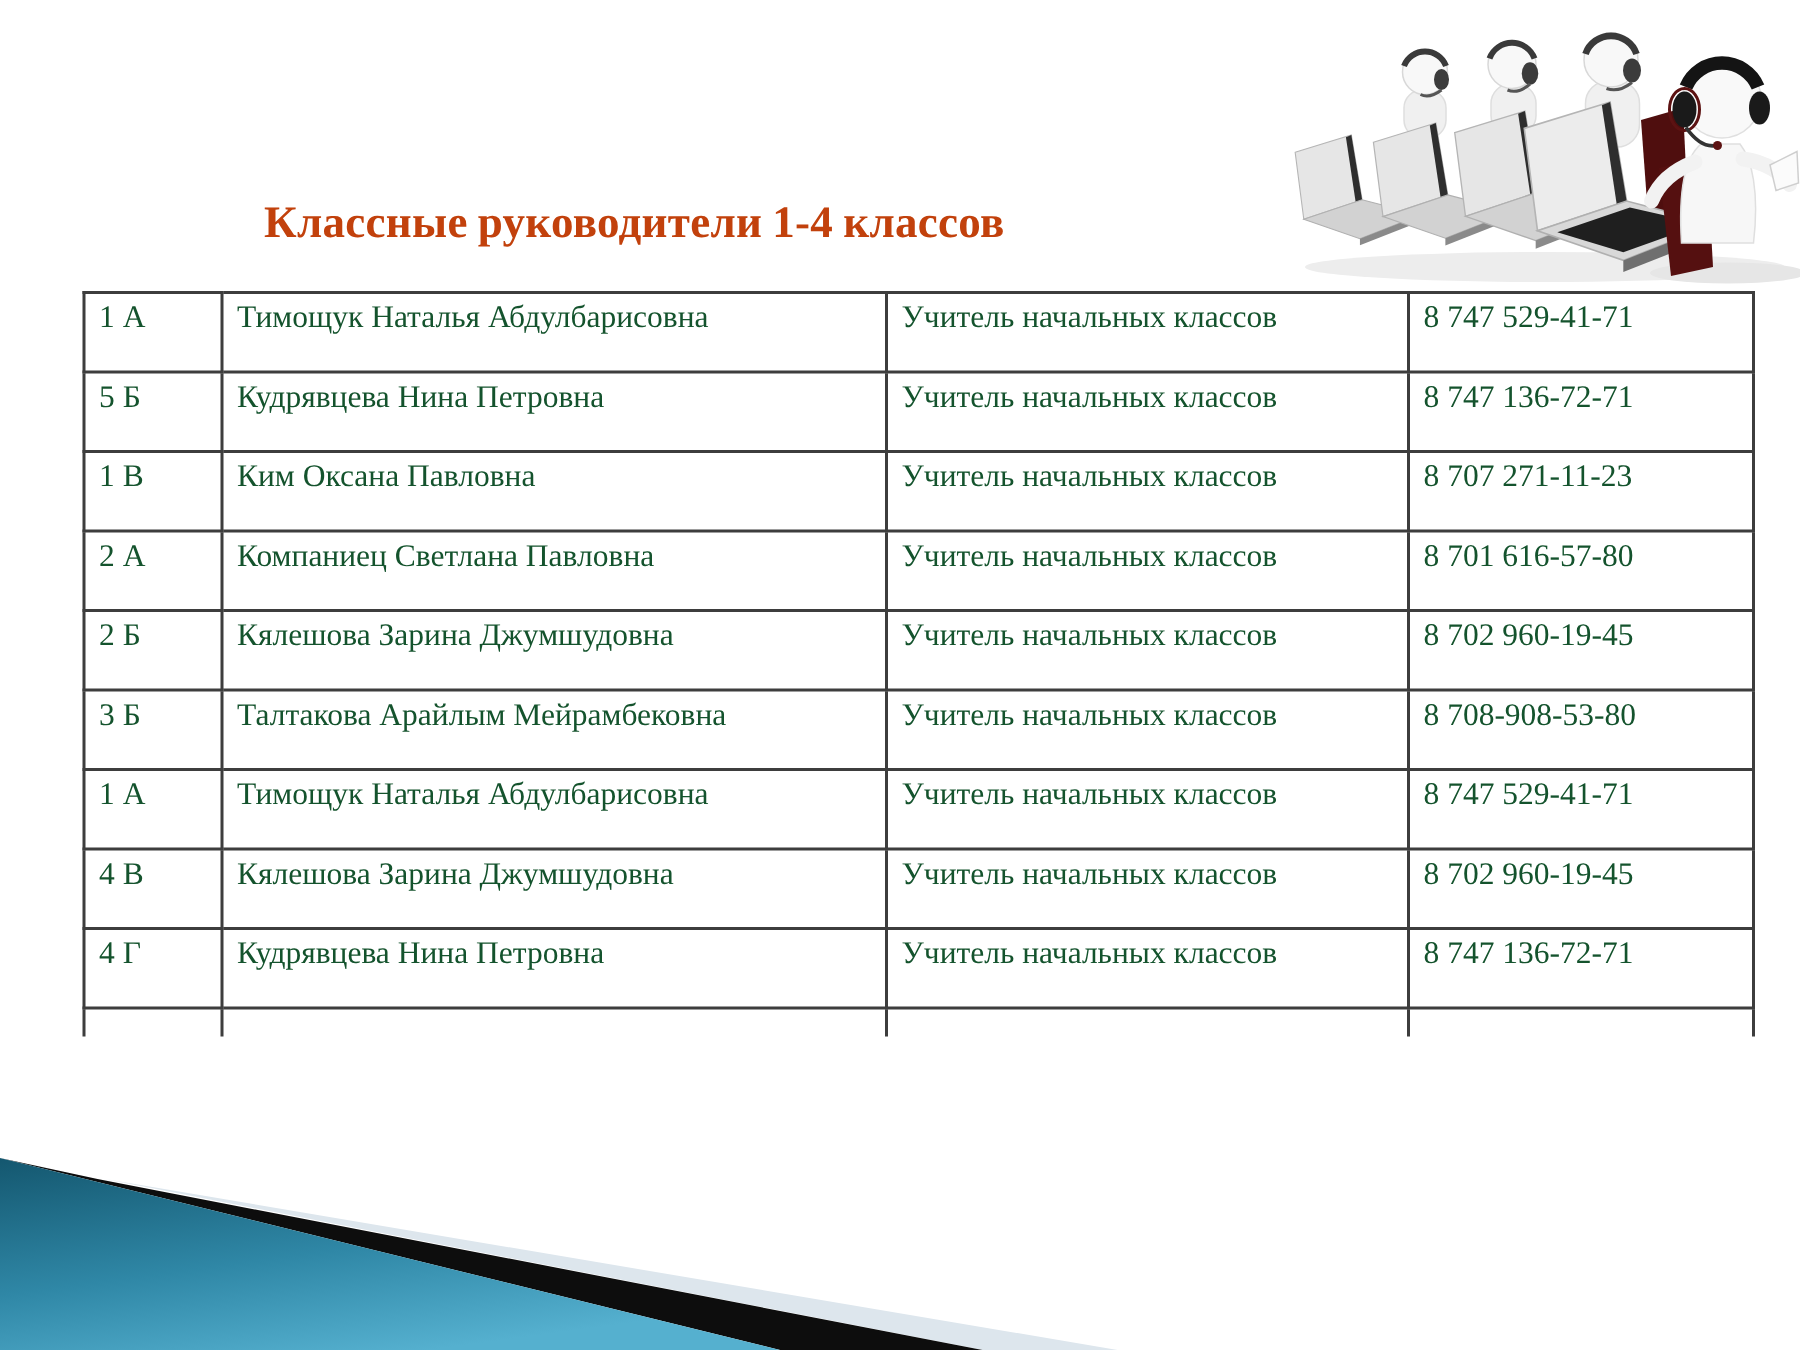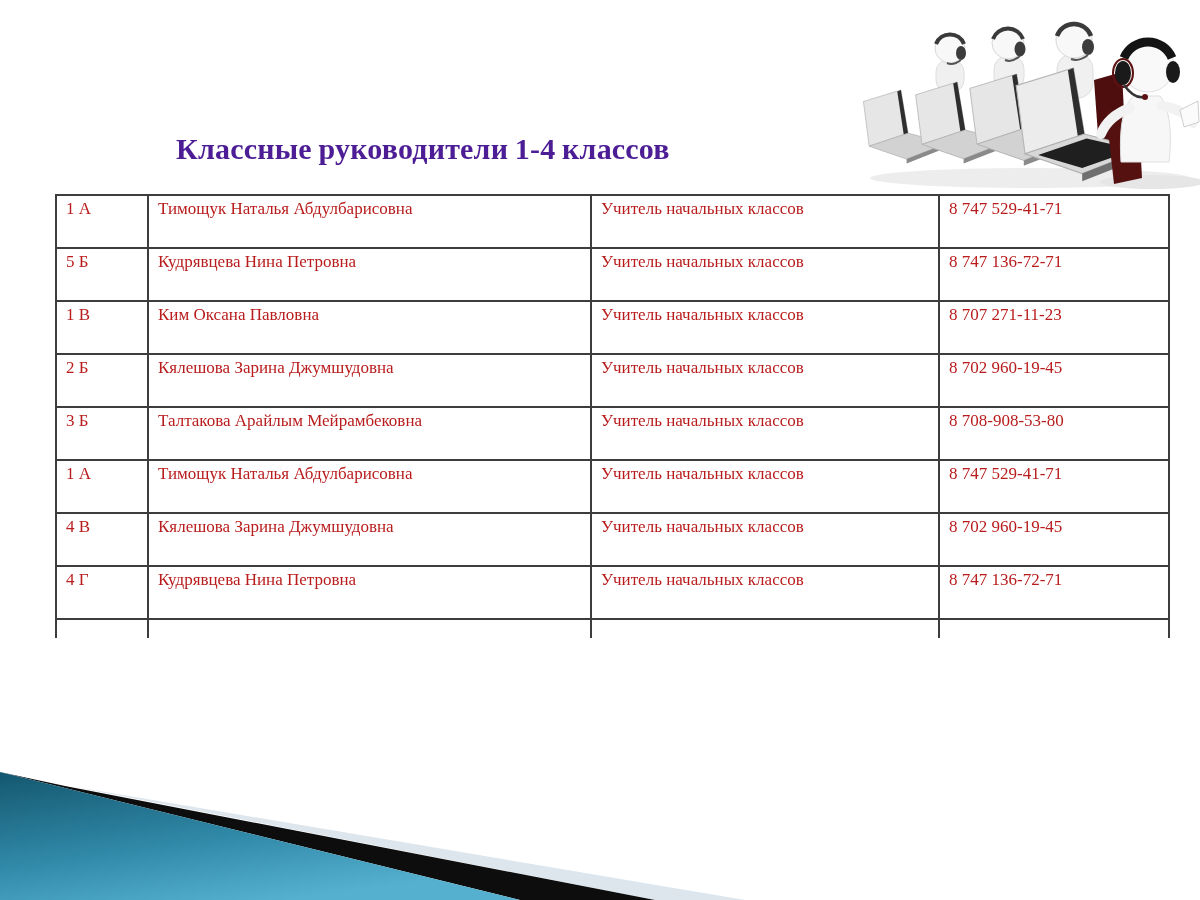--- a/index.html
+++ b/index.html
@@ -12,43 +12,43 @@
   }
 
   .slide-title {
     position: absolute;
     left: 176px; top: 132px;
     font-family: "Liberation Serif", serif;
     font-size: 30px;
     font-weight: 700;
     letter-spacing: 0.2px;
     word-spacing: -1px;
-    color: #4c1d95;
+    color: #c2410c;
     white-space: nowrap;
   }
 
   .teachers-table-wrap {
     position: absolute;
     left: 55px; top: 194px;
   }
   table.teachers {
     border-collapse: collapse;
     table-layout: fixed;
     width: 1113px;
   }
   table.teachers td {
     border: 2px solid #3d3d3d;
     box-sizing: border-box;
     height: 53px;
     vertical-align: top;
     padding: 3px 8px 0 9px;
     font-family: "Liberation Serif", serif;
-    font-size: 17px;
+    font-size: 21px;
     line-height: 1.15;
-    color: #b91c1c;
+    color: #14532d;
     overflow: hidden;
     white-space: nowrap;
   }
   table.teachers tr.partial td {
     height: 19px;
     border-bottom: none;
   }
 
   .clipart {
     position: absolute;
@@ -165,20 +165,26 @@
           <td>Учитель начальных классов</td>
           <td>8 747 136-72-71</td>
         </tr>
         <tr>
           <td>1 В</td>
           <td>Ким Оксана Павловна</td>
           <td>Учитель начальных классов</td>
           <td>8 707 271-11-23</td>
         </tr>
         <tr>
+          <td>2 А</td>
+          <td>Компаниец Светлана Павловна</td>
+          <td>Учитель начальных классов</td>
+          <td>8 701 616-57-80</td>
+        </tr>
+        <tr>
           <td>2 Б</td>
           <td>Кялешова Зарина Джумшудовна</td>
           <td>Учитель начальных классов</td>
           <td>8 702 960-19-45</td>
         </tr>
         <tr>
           <td>3 Б</td>
           <td>Талтакова Арайлым Мейрамбековна</td>
           <td>Учитель начальных классов</td>
           <td>8 708-908-53-80</td>

